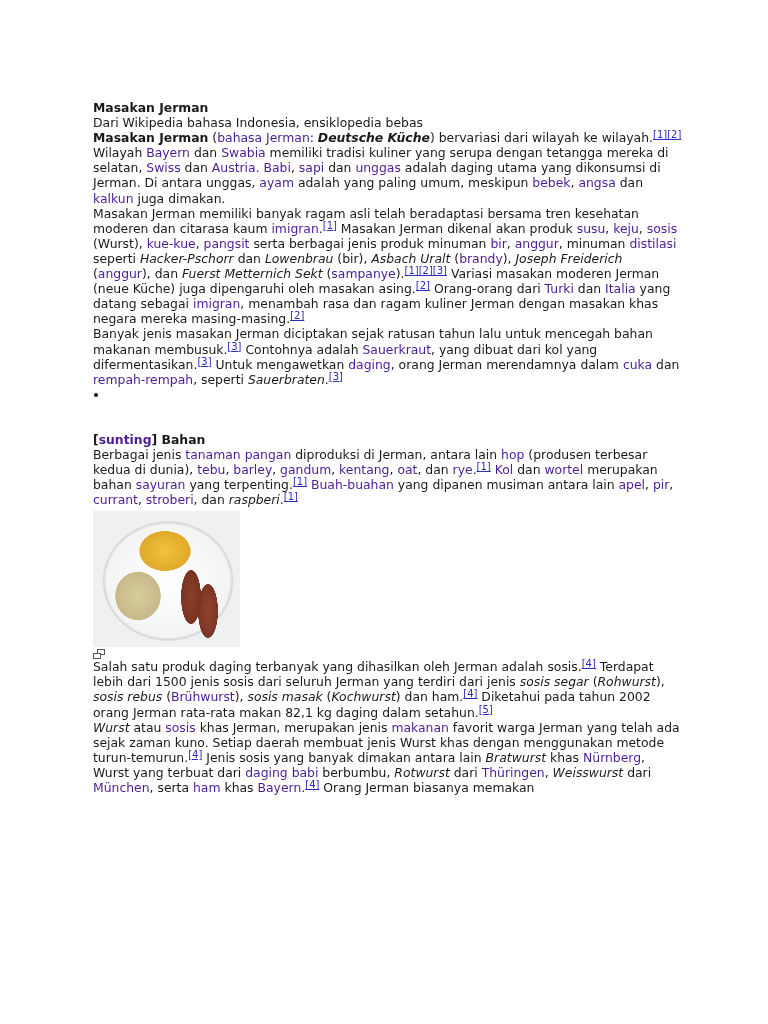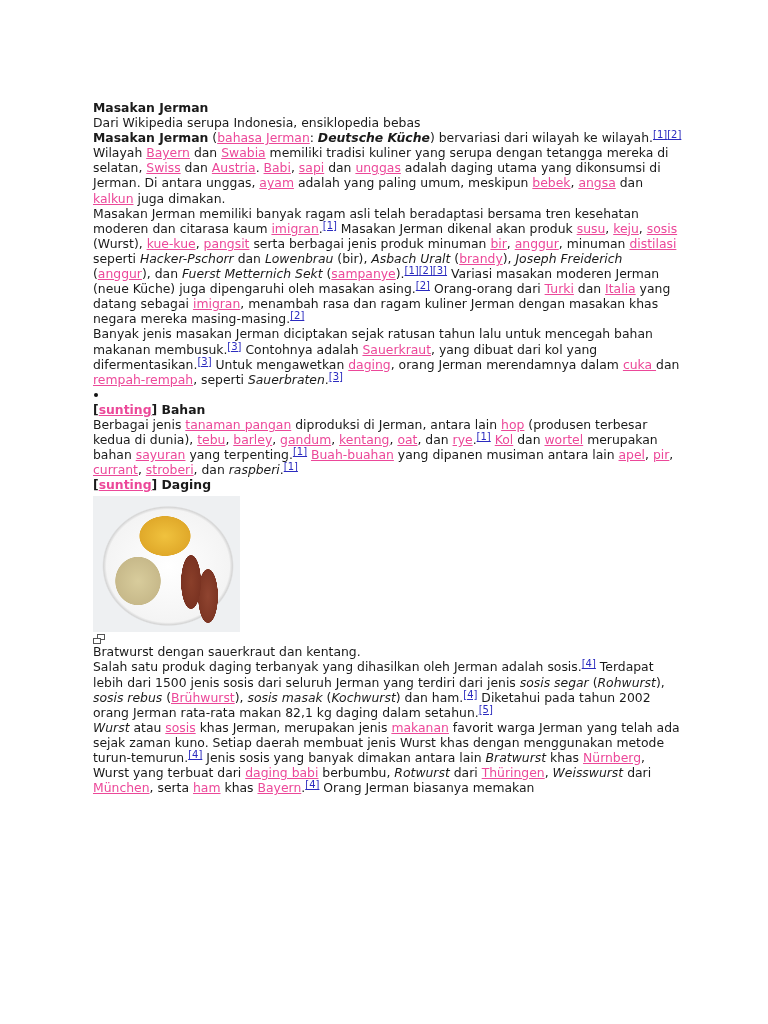--- a/index.html
+++ b/index.html
@@ -1,20 +1,20 @@
 <!DOCTYPE html>
 <html><head>
   <meta charset="utf-8">
   <style>
     html, body { margin: 0; padding: 0; background: #ffffff; }
     body { width: 768px; height: 1024px; position: relative; overflow: hidden;
       font-family: "DejaVu Sans", sans-serif; font-size: 12.4px; color: #1a1a1a; }
     .page { position: absolute; left: 93px; top: 100px; width: 590px; line-height: 15.1px; }
     .title { font-weight: bold; }
-    a.lnk { color: #ec4899; text-decoration: underline; }
+    a.lnk { color: #4c1d95; }
     sup.ref { font-size: 10px; vertical-align: 4px; line-height: 0; }
     sup.ref a { color: #2b2bbf; text-decoration: underline; }
     .img1 { display: inline-block; width: 212px; height: 158px; vertical-align: bottom;
       background:
         radial-gradient(ellipse 50px 28px at 115px 125px, #e89a50 0%, #e38e3e 60%, transparent 62%),
         radial-gradient(ellipse 60px 30px at 70px 110px, #6fa23c 0%, #5b8c2d 60%, transparent 62%),
         radial-gradient(ellipse 45px 30px at 155px 120px, #c9485a 0%, #b83c4e 60%, transparent 62%),
         radial-gradient(ellipse 30px 20px at 100px 70px, #f1c36a 0%, #e29a38 70%, transparent 72%),
         radial-gradient(ellipse 120px 50px at 105px 118px, #d8b07a 0%, #c99b5e 80%, transparent 82%),
         linear-gradient(180deg, #cfd7db 0%, #b9c0c2 30%, #8c7b62 55%, #a9895a 100%);
@@ -25,50 +25,48 @@
         radial-gradient(ellipse 14px 38px at 115px 100px, #8f4430 0%, #7d3624 70%, transparent 72%),
         radial-gradient(ellipse 36px 28px at 72px 40px, #f0c23e 0%, #e0a92a 70%, transparent 72%),
         radial-gradient(ellipse 32px 34px at 45px 85px, #d8cc9c 0%, #c7b98a 70%, transparent 72%),
         radial-gradient(ellipse 70px 64px at 75px 70px, #ffffff 0%, #f4f4f4 88%, #d6d6d6 92%, transparent 94%),
         #eef0f2;
     }
     .enlarge-icon { display: block; width: 12px; height: 10px; margin-top: 2px; position: relative; }
     .enlarge-icon i { position: absolute; border: 1px solid #555; }
     .enlarge-icon .a { left: 4px; top: 0; width: 6px; height: 4px; }
     .enlarge-icon .b { left: 0; top: 4px; width: 6px; height: 4px; background: #fff; }
-    .h { font-weight: bold; }
+    .h { font-weight: bold; margin-top: 30px; }
     .bullet { display: block; height: 15px; }
     .bullet span { display: inline-block; width: 4px; height: 4px; border-radius: 50%; background: #111; margin-left: 1px; vertical-align: middle; }
   </style>
 </head>
 <body>
 
 <div class="page">
   <div class="title">Masakan Jerman</div>
-  <div>Dari Wikipedia serupa Indonesia, ensiklopedia bebas</div>
+  <div>Dari Wikipedia bahasa Indonesia, ensiklopedia bebas</div>
 
 
   <div><b>Masakan Jerman</b><span> (</span><a class="lnk">bahasa Jerman</a><span>: </span><b><i>Deutsche Küche</i></b><span>) bervariasi dari wilayah ke wilayah.</span><sup class="ref"><a>[1]</a><a>[2]</a></sup><span> Wilayah </span><a class="lnk">Bayern</a><span> dan </span><a class="lnk">Swabia</a><span> memiliki tradisi kuliner yang serupa dengan tetangga mereka di selatan, </span><a class="lnk">Swiss</a><span> dan </span><a class="lnk">Austria</a><span>. </span><a class="lnk">Babi</a><span>, </span><a class="lnk">sapi</a><span> dan </span><a class="lnk">unggas</a><span> adalah daging utama yang dikonsumsi di Jerman. Di antara unggas, </span><a class="lnk">ayam</a><span> adalah yang paling umum, meskipun </span><a class="lnk">bebek</a><span>, </span><a class="lnk">angsa</a><span> dan </span><a class="lnk">kalkun</a><span> juga dimakan.</span></div>
 
   <div><span>Masakan Jerman memiliki banyak ragam asli telah beradaptasi bersama tren kesehatan moderen dan citarasa kaum </span><a class="lnk">imigran</a><span>.</span><sup class="ref"><a>[1]</a></sup><span> Masakan Jerman dikenal akan produk </span><a class="lnk">susu</a><span>, </span><a class="lnk">keju</a><span>, </span><a class="lnk">sosis</a><span> (Wurst), </span><a class="lnk">kue-kue</a><span>, </span><a class="lnk">pangsit</a><span> serta berbagai jenis produk minuman </span><a class="lnk">bir</a><span>, </span><a class="lnk">anggur</a><span>, minuman </span><a class="lnk">distilasi</a><span> seperti </span><i>Hacker-Pschorr</i><span> dan </span><i>Lowenbrau</i><span> (bir), </span><i>Asbach Uralt</i><span> (</span><a class="lnk">brandy</a><span>), </span><i>Joseph Freiderich</i><span> (</span><a class="lnk">anggur</a><span>), dan </span><i>Fuerst Metternich Sekt</i><span> (</span><a class="lnk">sampanye</a><span>).</span><sup class="ref"><a>[1]</a><a>[2]</a><a>[3]</a></sup><span> Variasi masakan moderen Jerman (neue Küche) juga dipengaruhi oleh masakan asing.</span><sup class="ref"><a>[2]</a></sup><span> Orang-orang dari </span><a class="lnk">Turki</a><span> dan </span><a class="lnk">Italia</a><span> yang datang sebagai </span><a class="lnk">imigran</a><span>, menambah rasa dan ragam kuliner Jerman dengan masakan khas negara mereka masing-masing.</span><sup class="ref"><a>[2]</a></sup></div>
 
   <div><span>Banyak jenis masakan Jerman diciptakan sejak ratusan tahun lalu untuk mencegah bahan makanan membusuk.</span><sup class="ref"><a>[3]</a></sup><span> Contohnya adalah </span><a class="lnk">Sauerkraut</a><span>, yang dibuat dari kol yang difermentasikan.</span><sup class="ref"><a>[3]</a></sup><span> Untuk mengawetkan </span><a class="lnk">daging</a><span>, orang Jerman merendamnya dalam </span><a class="lnk">cuka </a><span> dan </span><a class="lnk">rempah-rempah</a><span>, seperti </span><i>Sauerbraten</i><span>.</span><sup class="ref"><a>[3]</a></sup></div>
 
   <div class="bullet"><span></span></div>
 
   <div class="h">[<a class="lnk">sunting</a>] <span>Bahan</span></div>
 
   <div><span>Berbagai jenis </span><a class="lnk">tanaman pangan</a><span> diproduksi di Jerman, antara lain </span><a class="lnk">hop</a><span> (produsen terbesar kedua di dunia), </span><a class="lnk">tebu</a><span>, </span><a class="lnk">barley</a><span>, </span><a class="lnk">gandum</a><span>, </span><a class="lnk">kentang</a><span>, </span><a class="lnk">oat</a><span>, dan </span><a class="lnk">rye</a><span>.</span><sup class="ref"><a>[1]</a></sup><span> </span><a class="lnk">Kol</a><span> dan </span><a class="lnk">wortel</a><span> merupakan bahan </span><a class="lnk">sayuran</a><span> yang terpenting.</span><sup class="ref"><a>[1]</a></sup><span> </span><a class="lnk">Buah-buahan</a><span> yang dipanen musiman antara lain </span><a class="lnk">apel</a><span>, </span><a class="lnk">pir</a><span>, </span><a class="lnk">currant</a><span>, </span><a class="lnk">stroberi</a><span>, dan </span><i>raspberi</i><span>.</span><sup class="ref"><a>[1]</a></sup></div>
 
-  <div class="h">[<a class="lnk">sunting</a>] <span>Daging</span></div>
 
   <div class="img2"></div>
   <div class="enlarge-icon">
       <i class="a"></i>
       <i class="b"></i>
     </div>
-  <div>Bratwurst dengan sauerkraut dan kentang.</div>
 
   <div><span>Salah satu produk daging terbanyak yang dihasilkan oleh Jerman adalah sosis.</span><sup class="ref"><a>[4]</a></sup><span> Terdapat lebih dari 1500 jenis sosis dari seluruh Jerman yang terdiri dari jenis </span><i>sosis segar</i><span> (</span><i>Rohwurst</i><span>), </span><i>sosis rebus</i><span> (</span><a class="lnk">Brühwurst</a><span>), </span><i>sosis masak</i><span> (</span><i>Kochwurst</i><span>) dan ham.</span><sup class="ref"><a>[4]</a></sup><span> Diketahui pada tahun 2002 orang Jerman rata-rata makan 82,1 kg daging dalam setahun.</span><sup class="ref"><a>[5]</a></sup></div>
 
 
   <div><i>Wurst</i><span> atau </span><a class="lnk">sosis</a><span> khas Jerman, merupakan jenis </span><a class="lnk">makanan</a><span> favorit warga Jerman yang telah ada sejak zaman kuno. Setiap daerah membuat jenis Wurst khas dengan menggunakan metode turun-temurun.</span><sup class="ref"><a>[4]</a></sup><span> Jenis sosis yang banyak dimakan antara lain </span><i>Bratwurst</i><span> khas </span><a class="lnk">Nürnberg</a><span>, Wurst yang terbuat dari </span><a class="lnk">daging babi</a><span> berbumbu, </span><i>Rotwurst</i><span> dari </span><a class="lnk">Thüringen</a><span>, </span><i>Weisswurst</i><span> dari </span><a class="lnk">München</a><span>, serta </span><a class="lnk">ham</a><span> khas </span><a class="lnk">Bayern</a><span>.</span><sup class="ref"><a>[4]</a></sup><span> Orang Jerman biasanya memakan</span></div>
 </div>
 
 </body></html>

